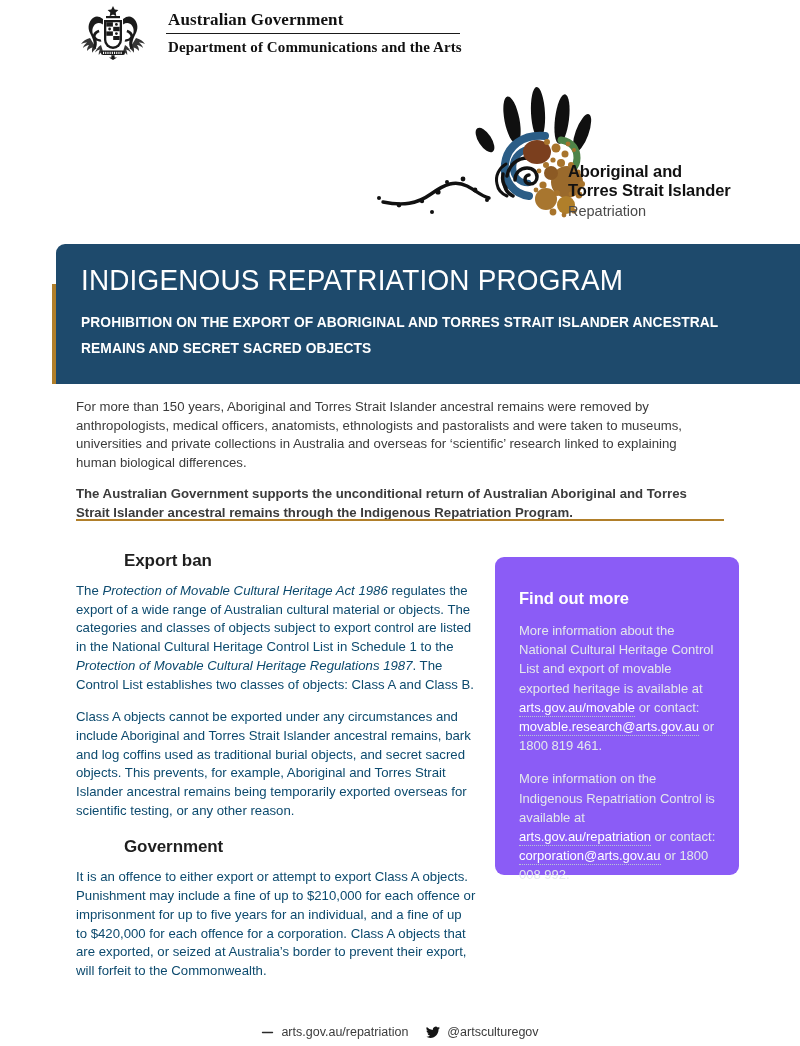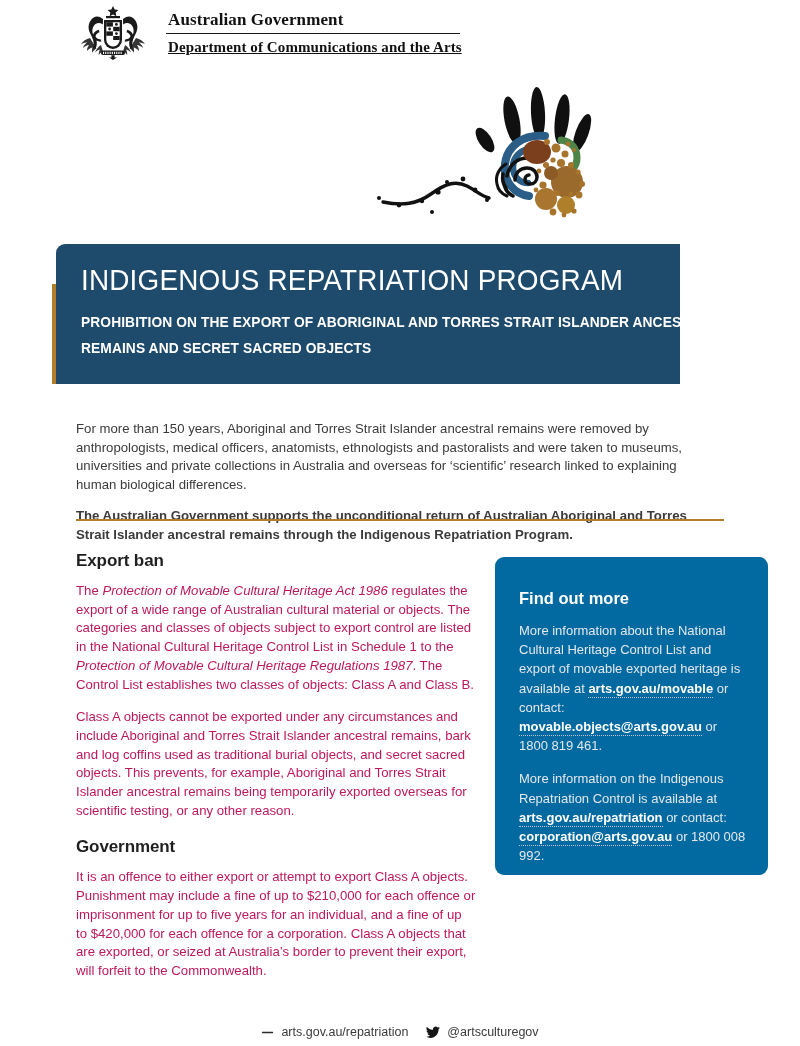--- a/index.html
+++ b/index.html
@@ -24,21 +24,20 @@
     font-weight: bold; font-size: 17px; color: #111;
     letter-spacing: .1px; line-height: 20px;
     padding: 0 0 3px 2px;
   }
   .gov-rule { height: 1px; background: #1a1a1a; width: 294px; }
   .gov-line2 {
     font-family: "Liberation Serif", serif;
     font-weight: bold; font-size: 15px; color: #111;
     letter-spacing: .1px; line-height: 19px;
     padding: 4px 0 0 2px;
-    text-decoration: underline;
   }
 
   
   .rep-logo {
     position: absolute; left: 375px; top: 72px;
     width: 360px; height: 150px;
   }
   .rep-logo svg { position: absolute; left: 0; top: 0; }
   .rep-text { position: absolute; left: 193px; top: 90px; }
   .rep-t1, .rep-t2 {
@@ -50,81 +49,81 @@
     padding-top: 2px;
   }
 
   
   .banner-wrap { position: absolute; left: 52px; top: 244px; width: 748px; height: 140px; }
   .banner-accent {
     position: absolute; left: 0; top: 40px;
     width: 11px; height: 100px; background: #b17f2a;
   }
   .banner {
-    position: absolute; left: 4px; top: 0; width: 624px; height: 140px;
+    position: absolute; left: 4px; top: 0; width: 744px; height: 140px;
     background: #1e4a6c;
     border-top-left-radius: 9px;
   }
   .banner-title {
     position: absolute; left: 25px; top: 17px;
     font-size: 30px; font-weight: 300; color: #ffffff;
     letter-spacing: .2px; line-height: 38px;
     font-stretch: condensed;
     transform: scaleX(0.93); transform-origin: left center;
   }
   .banner-sub {
     position: absolute; left: 25px; top: 65px; width: 700px;
     font-size: 14.5px; font-weight: bold; color: #ffffff;
     line-height: 26px; letter-spacing: .1px;
     transform: scaleX(0.95); transform-origin: left center;
   }
 
   
-  .intro { position: absolute; left: 76px; top: 420px; width: 640px; }
+  .intro { position: absolute; left: 76px; top: 398px; width: 640px; }
   .intro p {
     font-size: 13.2px; line-height: 18.6px; color: #3b3b3b;
     margin-bottom: 13px;
   }
   .intro p:last-child { margin-bottom: 0; font-weight: bold; }
 
   .divider {
     position: absolute; left: 76px; top: 519px; width: 648px;
     height: 2px; background: #b17f2a;
   }
 
   
   .col-left { position: absolute; left: 76px; top: 550px; width: 400px; }
   .sec-h {
     font-size: 17px; font-weight: bold; color: #1f1f1f;
-    line-height: 22px; margin-bottom: 10px; letter-spacing: -.1px;
+    line-height: 22px; margin-bottom: 10px; letter-spacing: -.1px; margin-left: 48px;
   }
   .col-left p {
-    font-size: 13.2px; line-height: 18.7px; color: #be185d;
+    font-size: 13.2px; line-height: 18.7px; color: #0c4a6e;
     margin-bottom: 14px;
   }
   .col-left em { font-style: italic; }
   .sec-enforce { margin-top: 16px; }
 
   
   .findbox {
     position: absolute; left: 495px; top: 557px;
-    width: 273px; height: 318px;
-    background: #0369a1; border-radius: 9px;
+    width: 244px; height: 318px;
+    background: #8b5cf6; border-radius: 9px;
     padding: 30px 22px 0 24px;
   }
   .findbox h3 {
     font-size: 16.5px; font-weight: bold; color: #ffffff;
     line-height: 22px; margin-bottom: 12px;
   }
   .findbox p {
     font-size: 13px; line-height: 19.2px; color: #e3e8ec;
     margin-bottom: 14px;
   }
   .findbox .lnk {
-    font-weight: bold; color: #ffffff;
+    font-weight: normal; color: #ffffff;
     border-bottom: 1px dotted #b9c6d1; padding-bottom: 1px;
   }
 
   
   .footer {
     position: absolute; left: 0; top: 1018px; width: 800px; height: 28px;
     display: flex; align-items: center; justify-content: center; gap: 18px;
   }
   .f-item { display: flex; align-items: center; gap: 7px; }
   .f-item span.txt { font-size: 12.5px; color: #3b3b3b; }
@@ -239,20 +238,25 @@
           <circle cx="24" cy="133" r="2.4"></circle>
         <circle cx="47" cy="129" r="2.2"></circle>
           <circle cx="63" cy="120" r="2.6"></circle>
         <circle cx="72" cy="110" r="2"></circle>
           <circle cx="88" cy="107" r="2.4"></circle>
         <circle cx="100" cy="118" r="2.4"></circle>
           <circle cx="112" cy="128" r="2"></circle>
         <circle cx="57" cy="140" r="2"></circle>
       </g>
     </svg>
+    <div class="rep-text">
+      <div class="rep-t1">Aboriginal and</div>
+      <div class="rep-t2">Torres Strait Islander</div>
+      <div class="rep-t3">Repatriation</div>
+    </div>
   </div>
 
   <div class="banner-wrap">
     <div class="banner-accent"></div>
     <div class="banner">
       <div class="banner-title">INDIGENOUS REPATRIATION PROGRAM</div>
       <div class="banner-sub">PROHIBITION ON THE EXPORT OF ABORIGINAL AND TORRES STRAIT ISLANDER ANCESTRAL REMAINS AND SECRET SACRED OBJECTS</div>
     </div>
   </div>
 
@@ -267,21 +271,21 @@
     <h2 class="sec-h">Export ban</h2>
     <p><span>The </span><em>Protection of Movable Cultural Heritage Act 1986</em><span> regulates the export of a wide range of Australian cultural material or objects. The categories and classes of objects subject to export control are listed in the National Cultural Heritage Control List in Schedule 1 to the </span><em>Protection of Movable Cultural Heritage Regulations 1987</em><span>. The Control List establishes two classes of objects: Class A and Class B.</span></p>
     <p>Class A objects cannot be exported under any circumstances and include Aboriginal and Torres Strait Islander ancestral remains, bark and log coffins used as traditional burial objects, and secret sacred objects. This prevents, for example, Aboriginal and Torres Strait Islander ancestral remains being temporarily exported overseas for scientific testing, or any other reason.</p>
 
     <h2 class="sec-h sec-enforce">Government</h2>
     <p>It is an offence to either export or attempt to export Class A objects. Punishment may include a fine of up to $210,000 for each offence or imprisonment for up to five years for an individual, and a fine of up to $420,000 for each offence for a corporation. Class A objects that are exported, or seized at Australia’s border to prevent their export, will forfeit to the Commonwealth.</p>
   </div>
 
   <aside class="findbox">
     <h3>Find out more</h3>
-    <p><span>More information about the National Cultural Heritage Control List and export of movable exported heritage is available at </span><span class="lnk">arts.gov.au/movable</span><span> or contact: </span><span class="lnk">movable.objects@arts.gov.au</span><span> or 1800 819 461.</span></p>
+    <p><span>More information about the National Cultural Heritage Control List and export of movable exported heritage is available at </span><span class="lnk">arts.gov.au/movable</span><span> or contact: </span><span class="lnk">movable.research@arts.gov.au</span><span> or 1800 819 461.</span></p>
     <p><span>More information on the Indigenous Repatriation Control is available at </span><span class="lnk">arts.gov.au/repatriation</span><span> or contact: </span><span class="lnk">corporation@arts.gov.au</span><span> or 1800 008 992.</span></p>
   </aside>
 
   <div class="footer">
     <div class="f-item">
       <svg class="f-globe" viewBox="0 0 16 16">
         <rect x="1" y="7.2" width="14" height="1.7" rx=".8" fill="#2a2a2a"></rect>
       </svg>
       <span class="txt">arts.gov.au/repatriation</span>
     </div>

